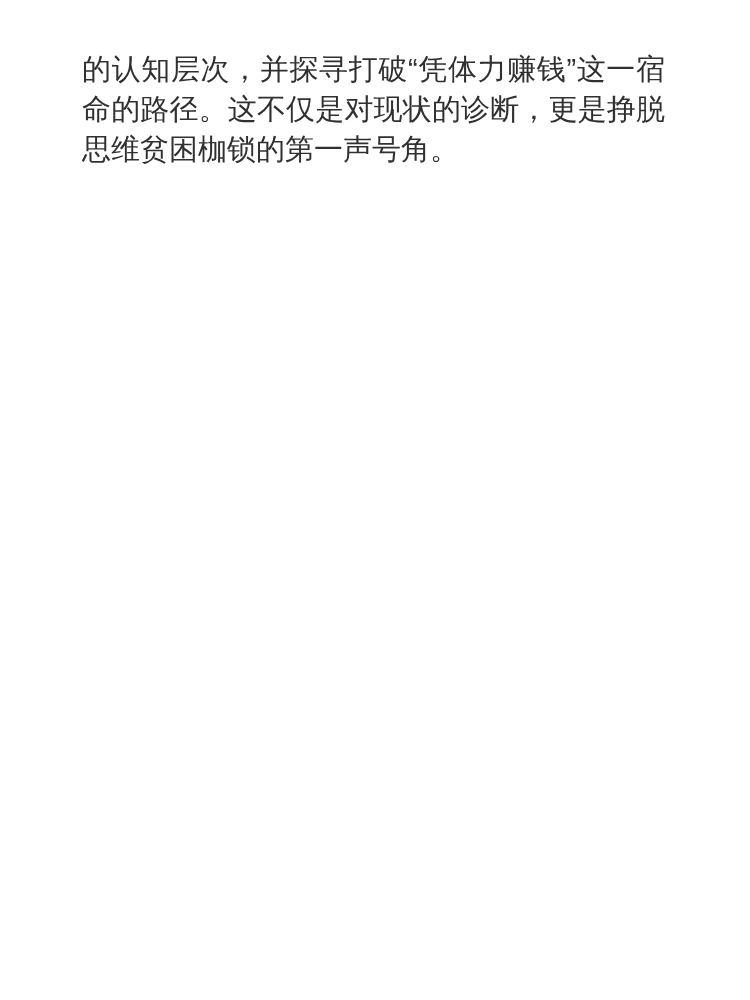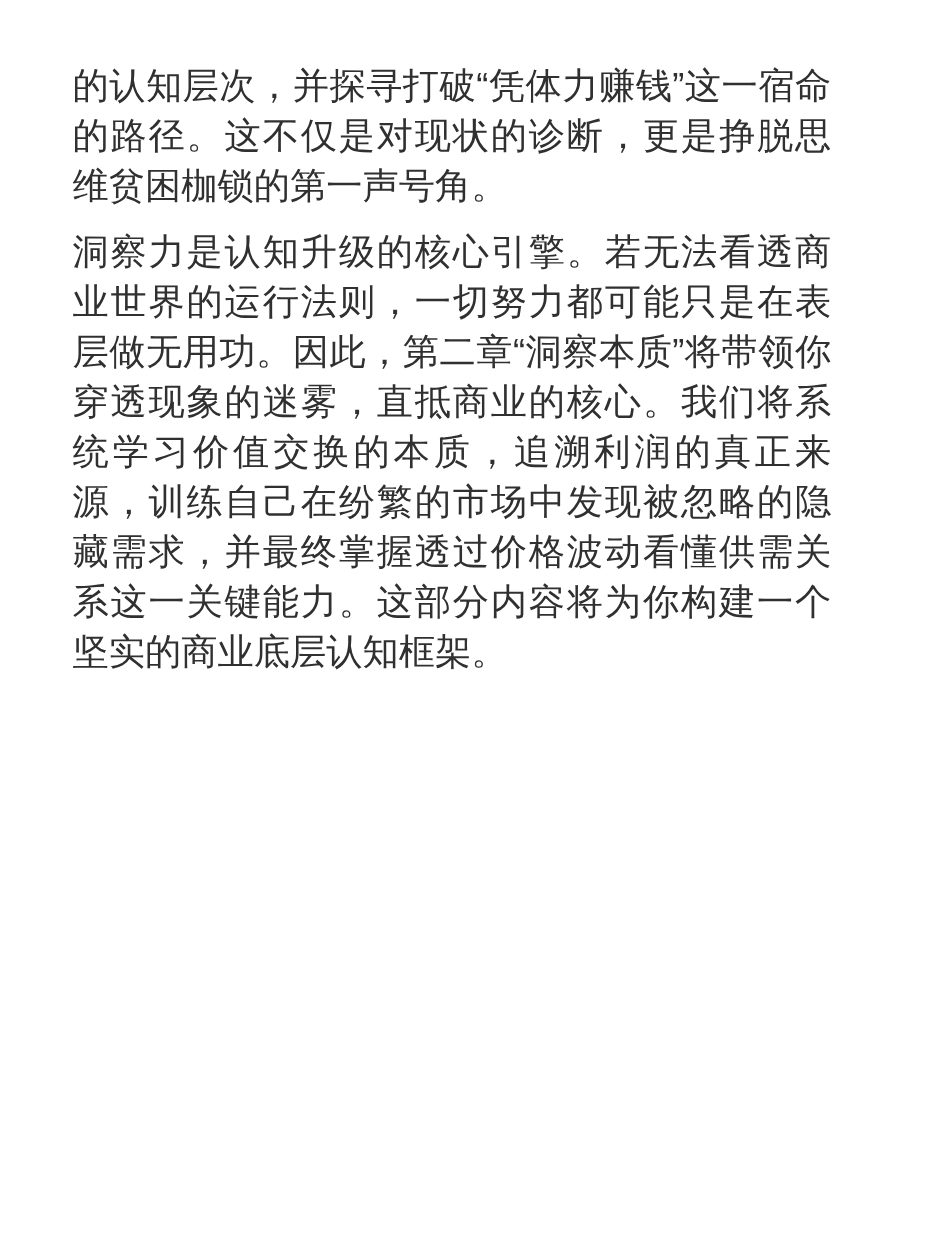--- a/index.html
+++ b/index.html
@@ -11,33 +11,32 @@
     height: 1000px;
     background: #ffffff;
     overflow: hidden;
     font-family: "Liberation Sans", sans-serif;
   }
   .page {
     width: 750px;
     height: 1000px;
     background: #ffffff;
     box-sizing: border-box;
-    padding: 49px 85px 0 58px;
+    padding: 49px 85px 0 82px;
   }
   .para {
     margin: 0 0 13px 0;
     font-size: 29px;
     line-height: 40px;
     font-weight: 400;
     color: #303030;
     text-align: justify;
     text-justify: inter-ideograph;
     word-break: break-all;
     font-family: "Liberation Sans", sans-serif;
   }
 </style>
 </head>
 <body>
 
 <div class="page">
   <p class="para">的认知层次，并探寻打破“凭体力赚钱”这一宿命的路径。这不仅是对现状的诊断，更是挣脱思维贫困枷锁的第一声号角。</p>
-  <p class="para">洞察力是认知升级的核心引擎。若无法看透商业世界的运行法则，一切努力都可能只是在表层做无用功。因此，第二章“洞察本质”将带领你穿透现象的迷雾，直抵商业的核心。我们将系统学习价值交换的本质，追溯利润的真正来源，训练自己在纷繁的市场中发现被忽略的隐藏需求，并最终掌握透过价格波动看懂供需关系这一关键能力。这部分内容将为你构建一个坚实的商业底层认知框架。</p>
 </div>
 
 </body></html>

